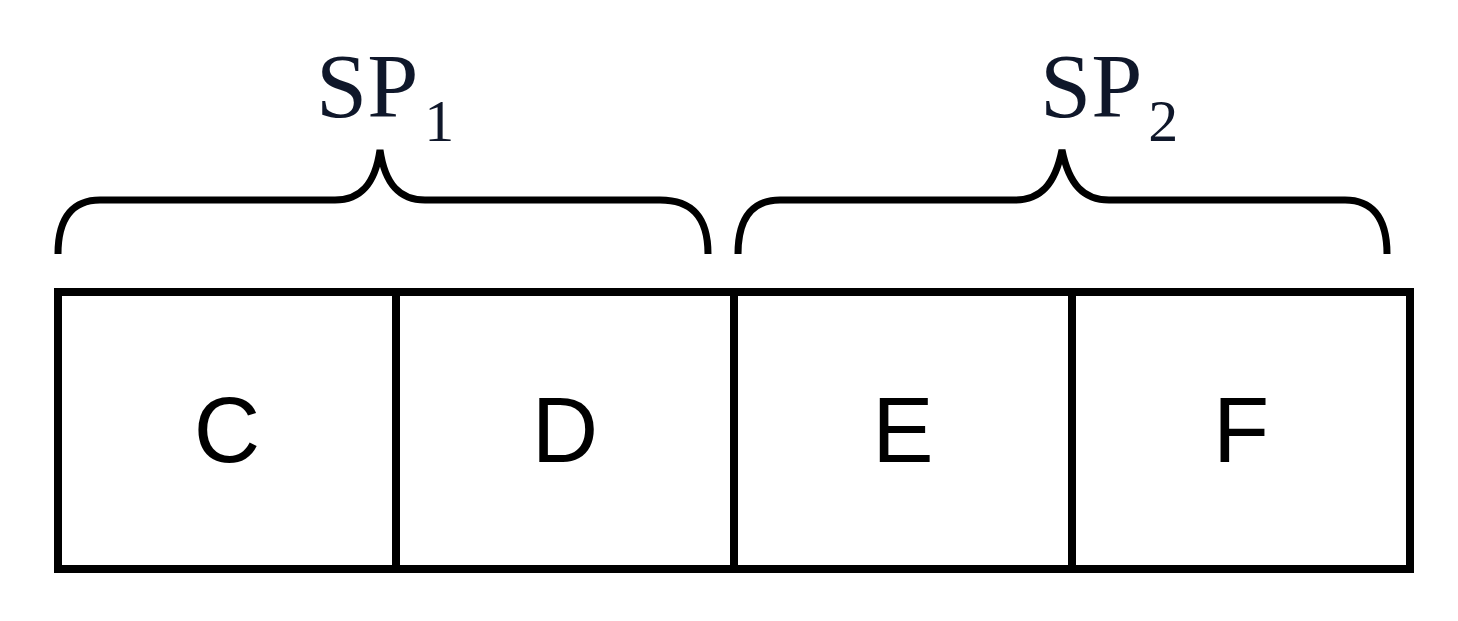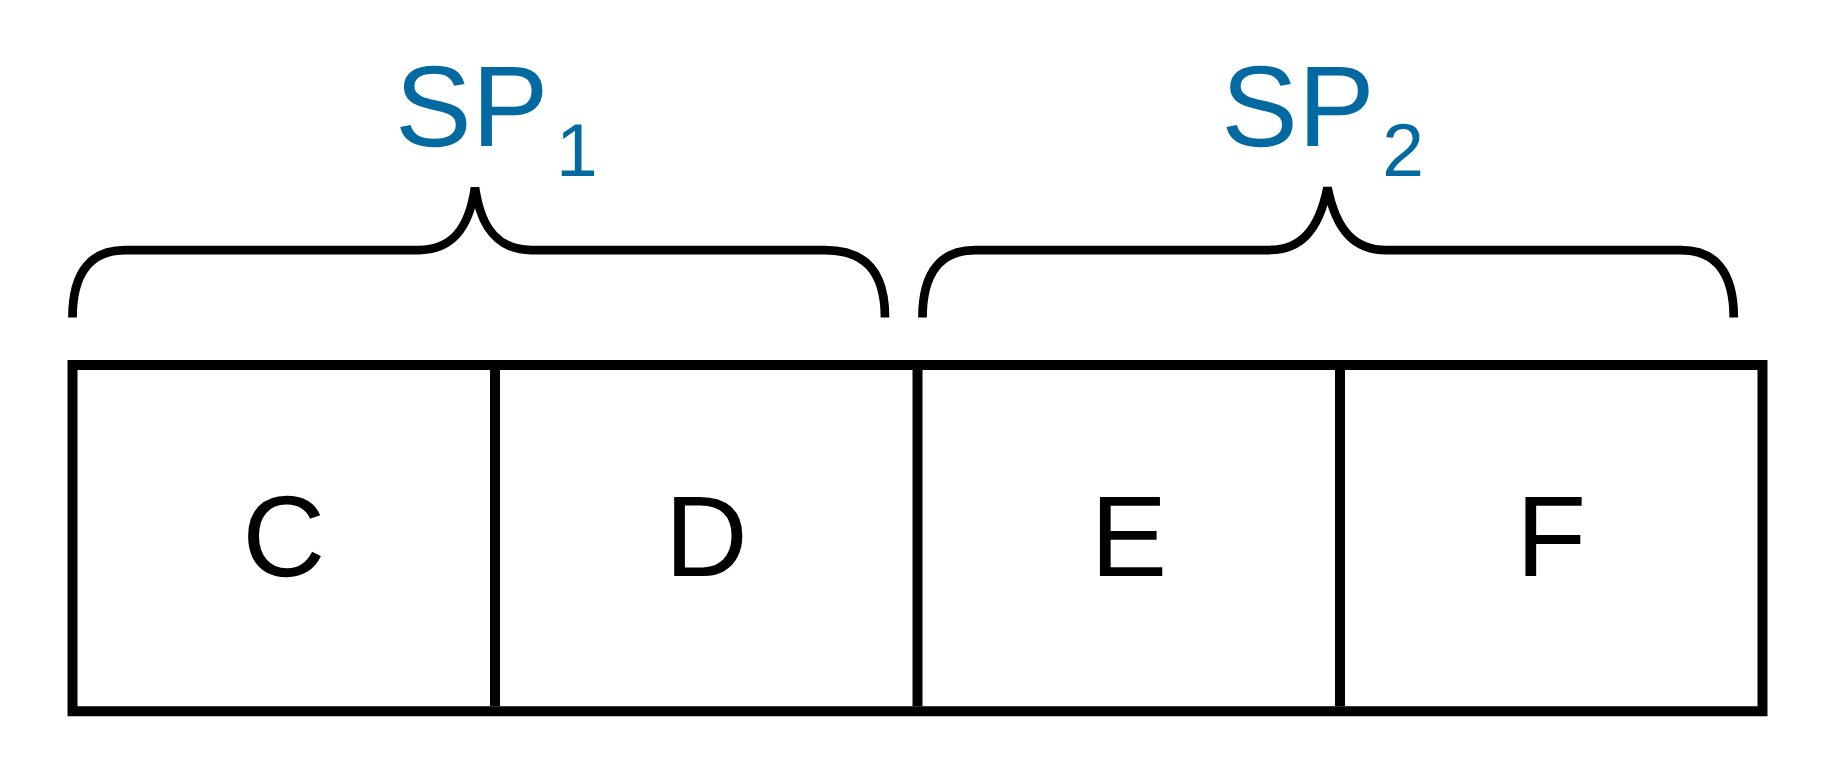--- a/index.html
+++ b/index.html
@@ -1,30 +1,30 @@
 <!DOCTYPE html>
 <html><head>
 <meta charset="utf-8">
 <style>
   html,body{margin:0;padding:0;background:#fff;}
   body{width:1458px;height:621px;position:relative;overflow:hidden;font-family:"Liberation Sans",sans-serif;}
-  .label{position:absolute;color:#0369a1;font-size:92px;line-height:1;}
+  .label{position:absolute;color:#0f172a;font-size:92px;line-height:1;font-family:Liberation Serif, serif;}
   .label sub{font-size:60px;vertical-align:baseline;position:relative;top:24px;margin-left:6px;}
   .row{position:absolute;left:54px;top:288px;width:1360px;height:285px;box-sizing:border-box;border:8px solid #000;display:flex;}
   .cell{flex:1;display:flex;align-items:center;justify-content:center;font-size:92px;color:#000;box-sizing:border-box;}
   .cell + .cell{border-left:8px solid #000;}
   svg{position:absolute;left:0;top:0;}
 </style>
 </head>
 <body>
 
 <div class="label" style="left:316px;top:40px;">
   <span>SP</span><sub>1</sub>
 </div>
-<div class="label" style="left:977px;top:40px;">
+<div class="label" style="left:1040px;top:40px;">
   <span>SP</span><sub>2</sub>
 </div>
 
 <svg width="1458" height="621">
   <path d="M58 254 C58 215 75 200 100 200 L335 200 C360 200 375 185 380 150 C385 185 400 200 425 200 L660 200 C690 200 708 215 708 254" fill="none" stroke="#000" stroke-width="7"></path>
   <path d="M738 254 C738 215 755 200 780 200 L1015 200 C1040 200 1055 185 1062 150 C1069 185 1084 200 1109 200 L1345 200 C1370 200 1387 215 1387 254" fill="none" stroke="#000" stroke-width="7"></path>
 </svg>
 
 <div class="row">
   <div class="cell">

